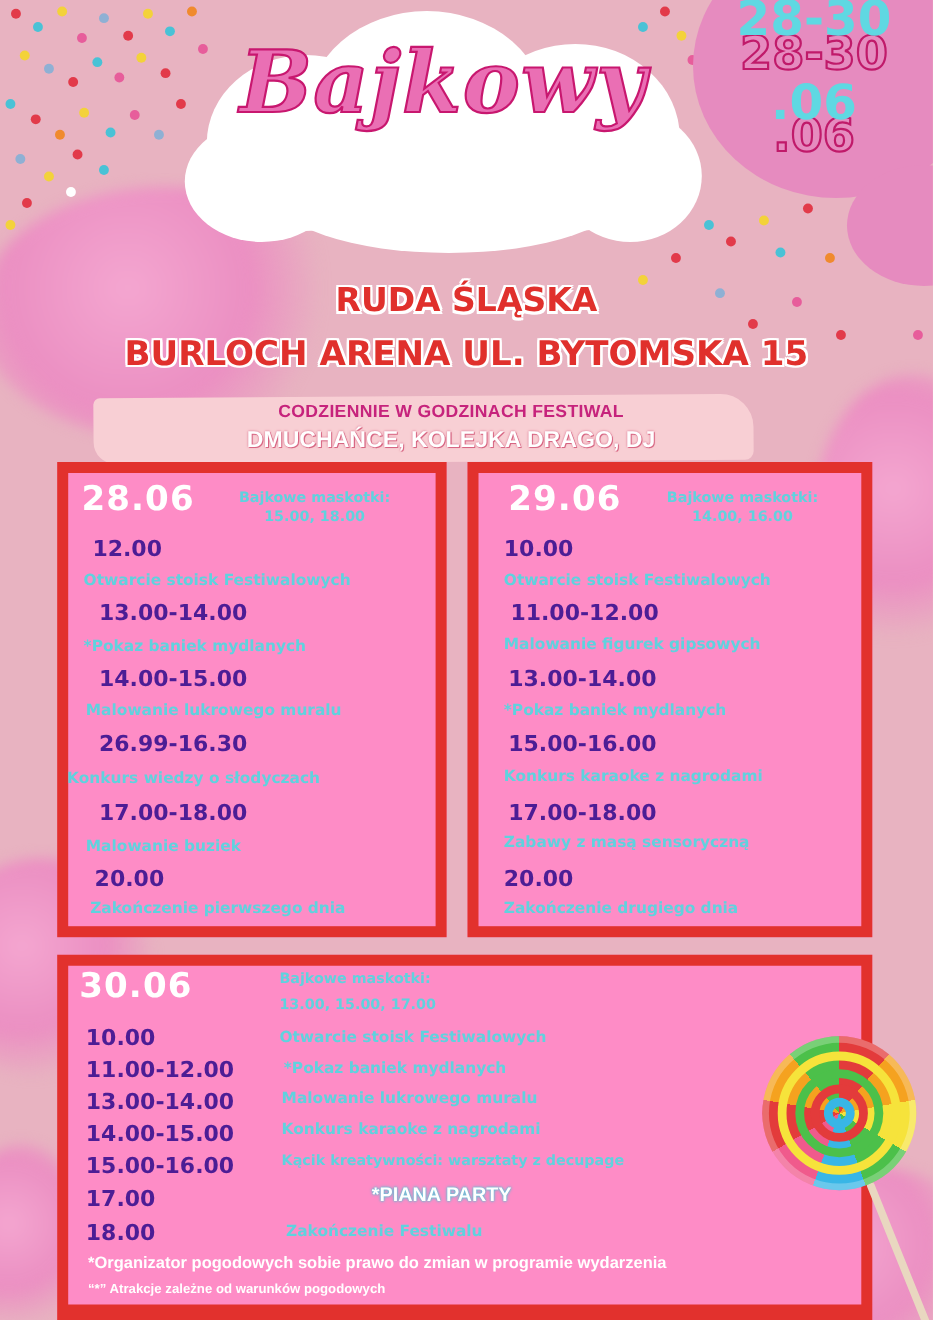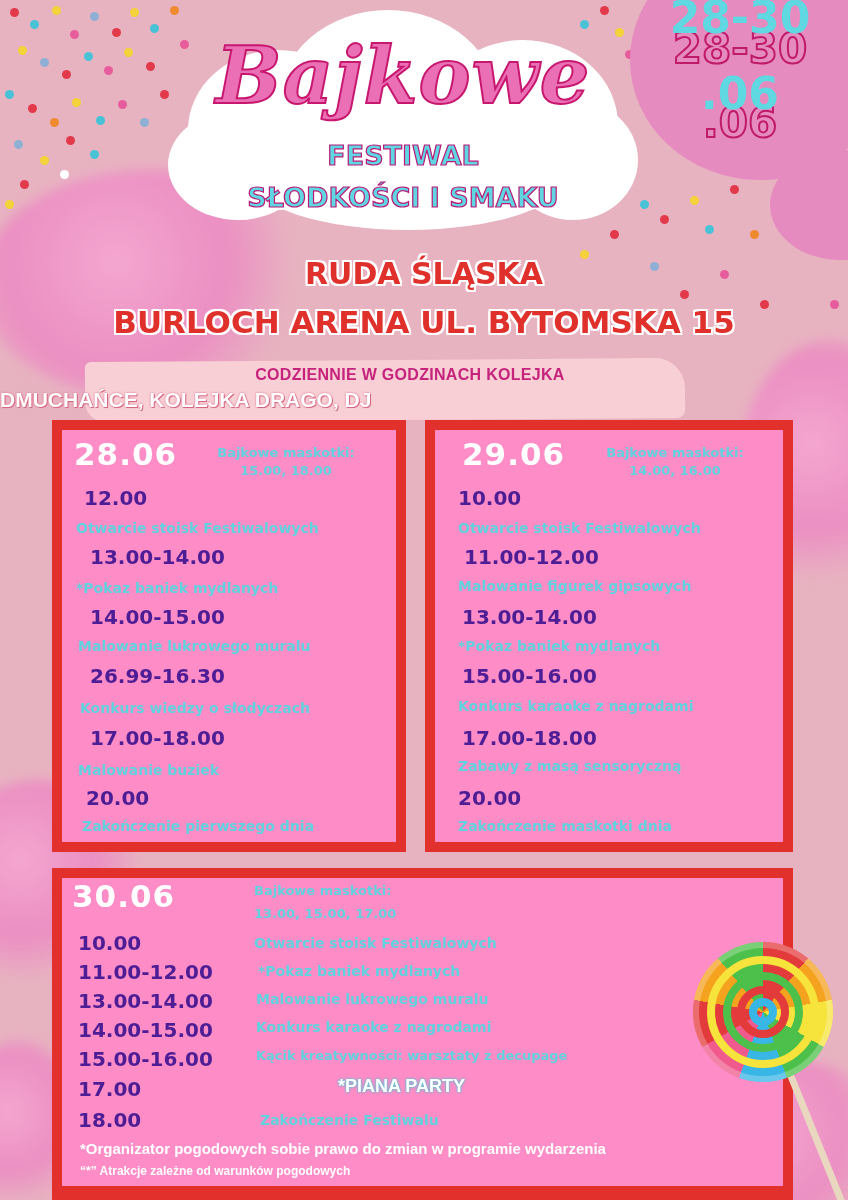--- a/index.html
+++ b/index.html
@@ -59,21 +59,21 @@
       position: absolute; left: 85px; top: 360px; width: 600px; height: 60px;
       background: #f8cfd4; border-radius: 6px 30px 8px 20px;
       transform: rotate(-0.4deg);
     }
     .banner-line1 {
       position: absolute; left: 0; right: 0; top: 366px; text-align: center;
       font-family: "Liberation Sans", sans-serif; font-weight: bold; font-size: 16px;
       color: #c6237c; letter-spacing: 0.3px; padding-left: 0px; width: 820px;
     }
     .banner-line2 {
-      position: absolute; left: 0; top: 388px; text-align: left; width: 820px;
+      position: absolute; left: 0; top: 388px; text-align: center; width: 820px;
       font-family: "Liberation Sans", sans-serif; font-weight: bold; font-size: 21px;
       color: #ffffff; text-shadow: 0 0 2px #d45a7c, 1px 1px 0 #d86b86;
     }
 
     
     .day-box {
       position: absolute; background: #fe8cc6; border: 10px solid #e2312d;
     }
     .day-title {
       position: absolute; color: #ffffff; font-weight: bold; font-size: 31px;
@@ -182,65 +182,63 @@
 <div class="date-text date-outline" style="left:650px;top:98px;width:180px;">.06</div>
 <div class="date-text date-fill" style="left:650px;top:68px;width:180px;">.06</div>
 
 <div class="cloud">
   <div class="puff" style="left:20px;top:50px;width:180px;height:160px;"></div>
   <div class="puff" style="left:110px;top:10px;width:220px;height:190px;"></div>
   <div class="puff" style="left:260px;top:40px;width:190px;height:170px;"></div>
   <div class="puff" style="left:0px;top:110px;width:140px;height:110px;"></div>
   <div class="puff" style="left:340px;top:100px;width:130px;height:120px;"></div>
   <div class="puff" style="left:80px;top:120px;width:320px;height:110px;"></div>
-  <div class="title-script">Bajkowe</div>
-  <div class="title-sub" style="top:140px;">FESTIWAL</div>
-  <div class="title-sub" style="top:182px;">SŁODKOŚCI I SMAKU</div>
+  <div class="title-script">Bajkowy</div>
 </div>
 
 <div class="venue" style="top:256px;font-size:30px;">RUDA ŚLĄSKA</div>
 <div class="venue" style="top:304px;font-size:31px;">BURLOCH ARENA UL. BYTOMSKA 15</div>
 
 <div class="banner"></div>
-<div class="banner-line1">CODZIENNIE  W GODZINACH KOLEJKA</div>
+<div class="banner-line1">CODZIENNIE  W GODZINACH FESTIWAL</div>
 <div class="banner-line2">DMUCHAŃCE, KOLEJKA DRAGO, DJ</div>
 
 <div class="day-box" style="left:52px;top:420px;width:354px;height:432px;"></div>
 <div class="day-title" style="left:74px;top:436px;">28.06</div>
 <div class="mascot" style="left:196px;top:444px;width:180px;">Bajkowe maskotki:</div>
 <div class="mascot" style="left:196px;top:462px;width:180px;">15.00, 18.00</div>
 <div class="time" style="left:84px;top:486px;">12.00</div>
 <div class="event" style="left:76px;top:520px;">Otwarcie stoisk Festiwalowych</div>
 <div class="time" style="left:90px;top:545px;">13.00-14.00</div>
 <div class="event" style="left:76px;top:580px;">*Pokaz baniek mydlanych</div>
 <div class="time" style="left:90px;top:605px;">14.00-15.00</div>
 <div class="event" style="left:78px;top:638px;">Malowanie lukrowego muralu</div>
 <div class="time" style="left:90px;top:664px;">26.99-16.30</div>
-<div class="event" style="left:80px;top:700px;">Konkurs wiedzy o słodyczach</div>
+<div class="event" style="left:61px;top:700px;">Konkurs wiedzy o słodyczach</div>
 <div class="time" style="left:90px;top:726px;">17.00-18.00</div>
 <div class="event" style="left:78px;top:762px;">Malowanie buziek</div>
 <div class="time" style="left:86px;top:786px;">20.00</div>
 <div class="event" style="left:82px;top:818px;">Zakończenie pierwszego dnia</div>
 
 <div class="day-box" style="left:425px;top:420px;width:368px;height:432px;"></div>
 <div class="day-title" style="left:446px;top:436px;margin-left:16px;">29.06</div>
 <div class="mascot" style="left:580px;top:444px;width:190px;">Bajkowe maskotki:</div>
 <div class="mascot" style="left:580px;top:462px;width:190px;">14.00, 16.00</div>
 <div class="time" style="left:458px;top:486px;">10.00</div>
 <div class="event" style="left:458px;top:520px;">Otwarcie stoisk Festiwalowych</div>
 <div class="time" style="left:464px;top:545px;">11.00-12.00</div>
 <div class="event" style="left:458px;top:578px;">Malowanie figurek gipsowych</div>
 <div class="time" style="left:462px;top:605px;">13.00-14.00</div>
 <div class="event" style="left:458px;top:638px;">*Pokaz baniek mydlanych</div>
 <div class="time" style="left:462px;top:664px;">15.00-16.00</div>
 <div class="event" style="left:458px;top:698px;">Konkurs karaoke z nagrodami</div>
 <div class="time" style="left:462px;top:726px;">17.00-18.00</div>
 <div class="event" style="left:458px;top:758px;">Zabawy z masą sensoryczną</div>
 <div class="time" style="left:458px;top:786px;">20.00</div>
-<div class="event" style="left:458px;top:818px;">Zakończenie maskotki dnia</div>
+<div class="event" style="left:458px;top:818px;">Zakończenie drugiego dnia</div>
 
 <div class="day-box" style="left:52px;top:868px;width:741px;height:332px;border-bottom-width:14px;"></div>
 <div class="day-title" style="left:72px;top:878px;">30.06</div>
 <div class="mascot" style="left:254px;top:882px;text-align:left;">Bajkowe maskotki:</div>
 <div class="mascot" style="left:254px;top:905px;text-align:center;">13.00, 15.00, 17.00</div>
 <div class="time" style="left:78px;top:931px;">10.00</div>
 <div class="event" style="left:254px;top:935px;">Otwarcie stoisk Festiwalowych</div>
 <div class="time" style="left:78px;top:960px;">11.00-12.00</div>
 <div class="event" style="left:258px;top:963px;">*Pokaz baniek mydlanych</div>
 <div class="time" style="left:78px;top:989px;">13.00-14.00</div>

